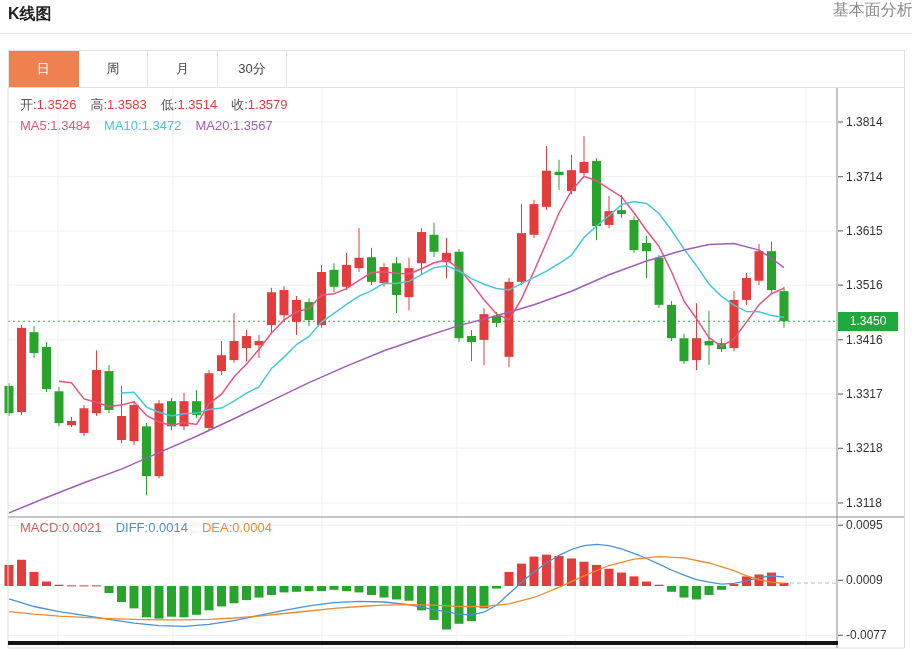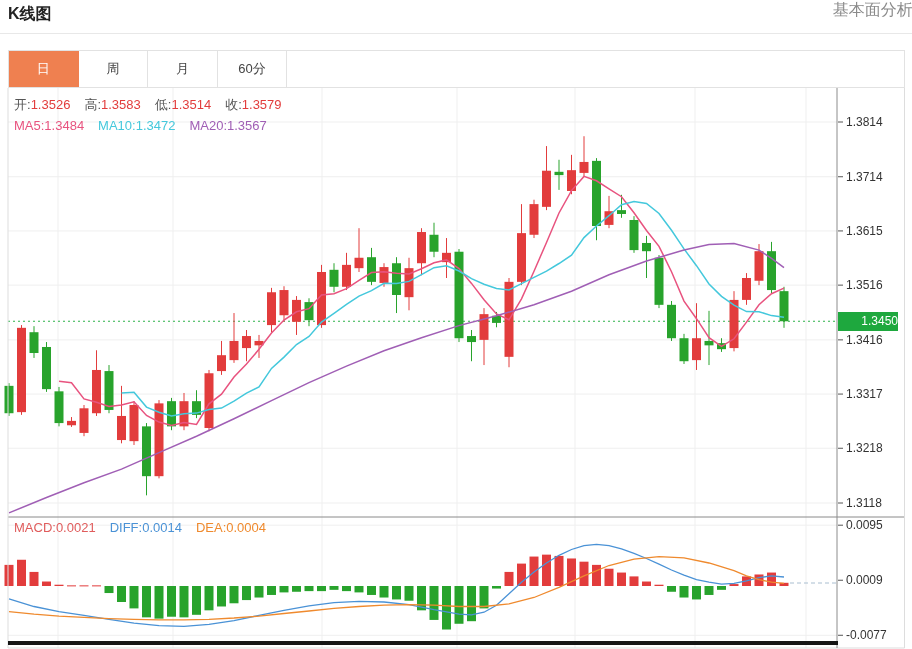--- a/index.html
+++ b/index.html
@@ -6,39 +6,39 @@
   body{font-family:"Liberation Sans","DejaVu Sans",sans-serif;}
   #app{position:relative;width:912px;height:649px;background:#fff;overflow:hidden;padding-left:18px;}
   .page-title{position:absolute;left:8px;top:4px;font-size:16px;font-weight:bold;color:#222;}
   .fa-link{position:absolute;right:8px;top:0;font-size:16px;color:#8a8a8a;cursor:pointer;text-decoration:none;}
   .title-divider{position:absolute;left:0;top:33px;width:912px;height:1px;background:#e8e8e8;}
   .tabstrip{position:absolute;left:8px;top:50px;width:897px;height:38px;border:1px solid #e2e2e2;box-sizing:border-box;display:flex;background:#fff;}
   .tab{width:69.6px;height:100%;line-height:36px;text-align:center;font-size:13px;color:#444;border-right:1px solid #e2e2e2;cursor:pointer;box-sizing:border-box;background:#fff;}
   .tab.active{background:#ef8050;color:#fff;border-right-color:#ef8050;}
   .tab-filler{flex:1;}
   #chart-svg{position:absolute;left:0;top:88px;}
-  .legend-row{position:absolute;left:14px;font-size:13px;white-space:nowrap;}
+  .legend-row{position:absolute;left:20px;font-size:13px;white-space:nowrap;}
   .li{margin-right:14px;}
   .li .lbl{color:#555;}
   .li .val{color:#e23c3c;}
   .price-tag{position:absolute;left:838px;top:312px;width:60px;height:19px;background:#1ea83e;color:#fff;font-size:12px;line-height:19px;text-align:center;}
 </style>
 </head>
 <body>
 
 <div id="app">
   <div class="page-title">K线图</div>
   <a class="fa-link">基本面分析&gt;</a>
   <div class="title-divider"></div>
 
   <div class="tabstrip" id="tabstrip">
       <div class="tab active">日</div>
       <div class="tab">周</div>
       <div class="tab">月</div>
-      <div class="tab">60分</div>
+      <div class="tab">30分</div>
       <div class="tab-filler"></div>
     </div>
 
   <svg id="chart-svg" width="912" height="561" viewBox="0 0 912 561">
       <g>
         <line x1="58" y1="0" x2="58" y2="560" stroke="#efefef" stroke-width="1"></line>
         <line x1="173" y1="0" x2="173" y2="560" stroke="#efefef" stroke-width="1"></line>
         <line x1="322" y1="0" x2="322" y2="560" stroke="#efefef" stroke-width="1"></line>
         <line x1="457" y1="0" x2="457" y2="560" stroke="#efefef" stroke-width="1"></line>
         <line x1="575" y1="0" x2="575" y2="560" stroke="#efefef" stroke-width="1"></line>
@@ -288,14 +288,14 @@
         <line x1="838" y1="547.28" x2="843" y2="547.28" stroke="#555"></line>
         <text x="846" y="551.28">-0.0077</text>
       </g>
       <rect x="8" y="553" width="830" height="4" fill="#151515"></rect>
     </svg>
 
   <div class="legend-row" id="ohlc-legend" style="top:96px;"><span class="li"><span class="lbl">开:</span><span class="val">1.3526</span></span><span class="li"><span class="lbl">高:</span><span class="val">1.3583</span></span><span class="li"><span class="lbl">低:</span><span class="val">1.3514</span></span><span class="li"><span class="lbl">收:</span><span class="val">1.3579</span></span></div>
   <div class="legend-row" id="ma-legend" style="top:118px;"><span class="li"><span class="lbl" style="color: rgb(232, 83, 127);">MA5:</span><span class="val" style="color: rgb(232, 83, 127);">1.3484</span></span><span class="li"><span class="lbl" style="color: rgb(68, 200, 220);">MA10:</span><span class="val" style="color: rgb(68, 200, 220);">1.3472</span></span><span class="li"><span class="lbl" style="color: rgb(160, 95, 181);">MA20:</span><span class="val" style="color: rgb(160, 95, 181);">1.3567</span></span></div>
   <div class="legend-row" id="macd-legend" style="top:520px;"><span class="li"><span class="lbl" style="color: rgb(224, 92, 92);">MACD:</span><span class="val" style="color: rgb(224, 92, 92);">0.0021</span></span><span class="li"><span class="lbl" style="color: rgb(74, 146, 214);">DIFF:</span><span class="val" style="color: rgb(74, 146, 214);">0.0014</span></span><span class="li"><span class="lbl" style="color: rgb(239, 138, 46);">DEA:</span><span class="val" style="color: rgb(239, 138, 46);">0.0004</span></span></div>
 
-  <div class="price-tag" style="top: 312px; background: rgb(30, 168, 62); text-align: right;">1.3450</div>
+  <div class="price-tag" style="top: 312px; background: rgb(30, 168, 62);">1.3450</div>
 </div>
 
 </body></html>

